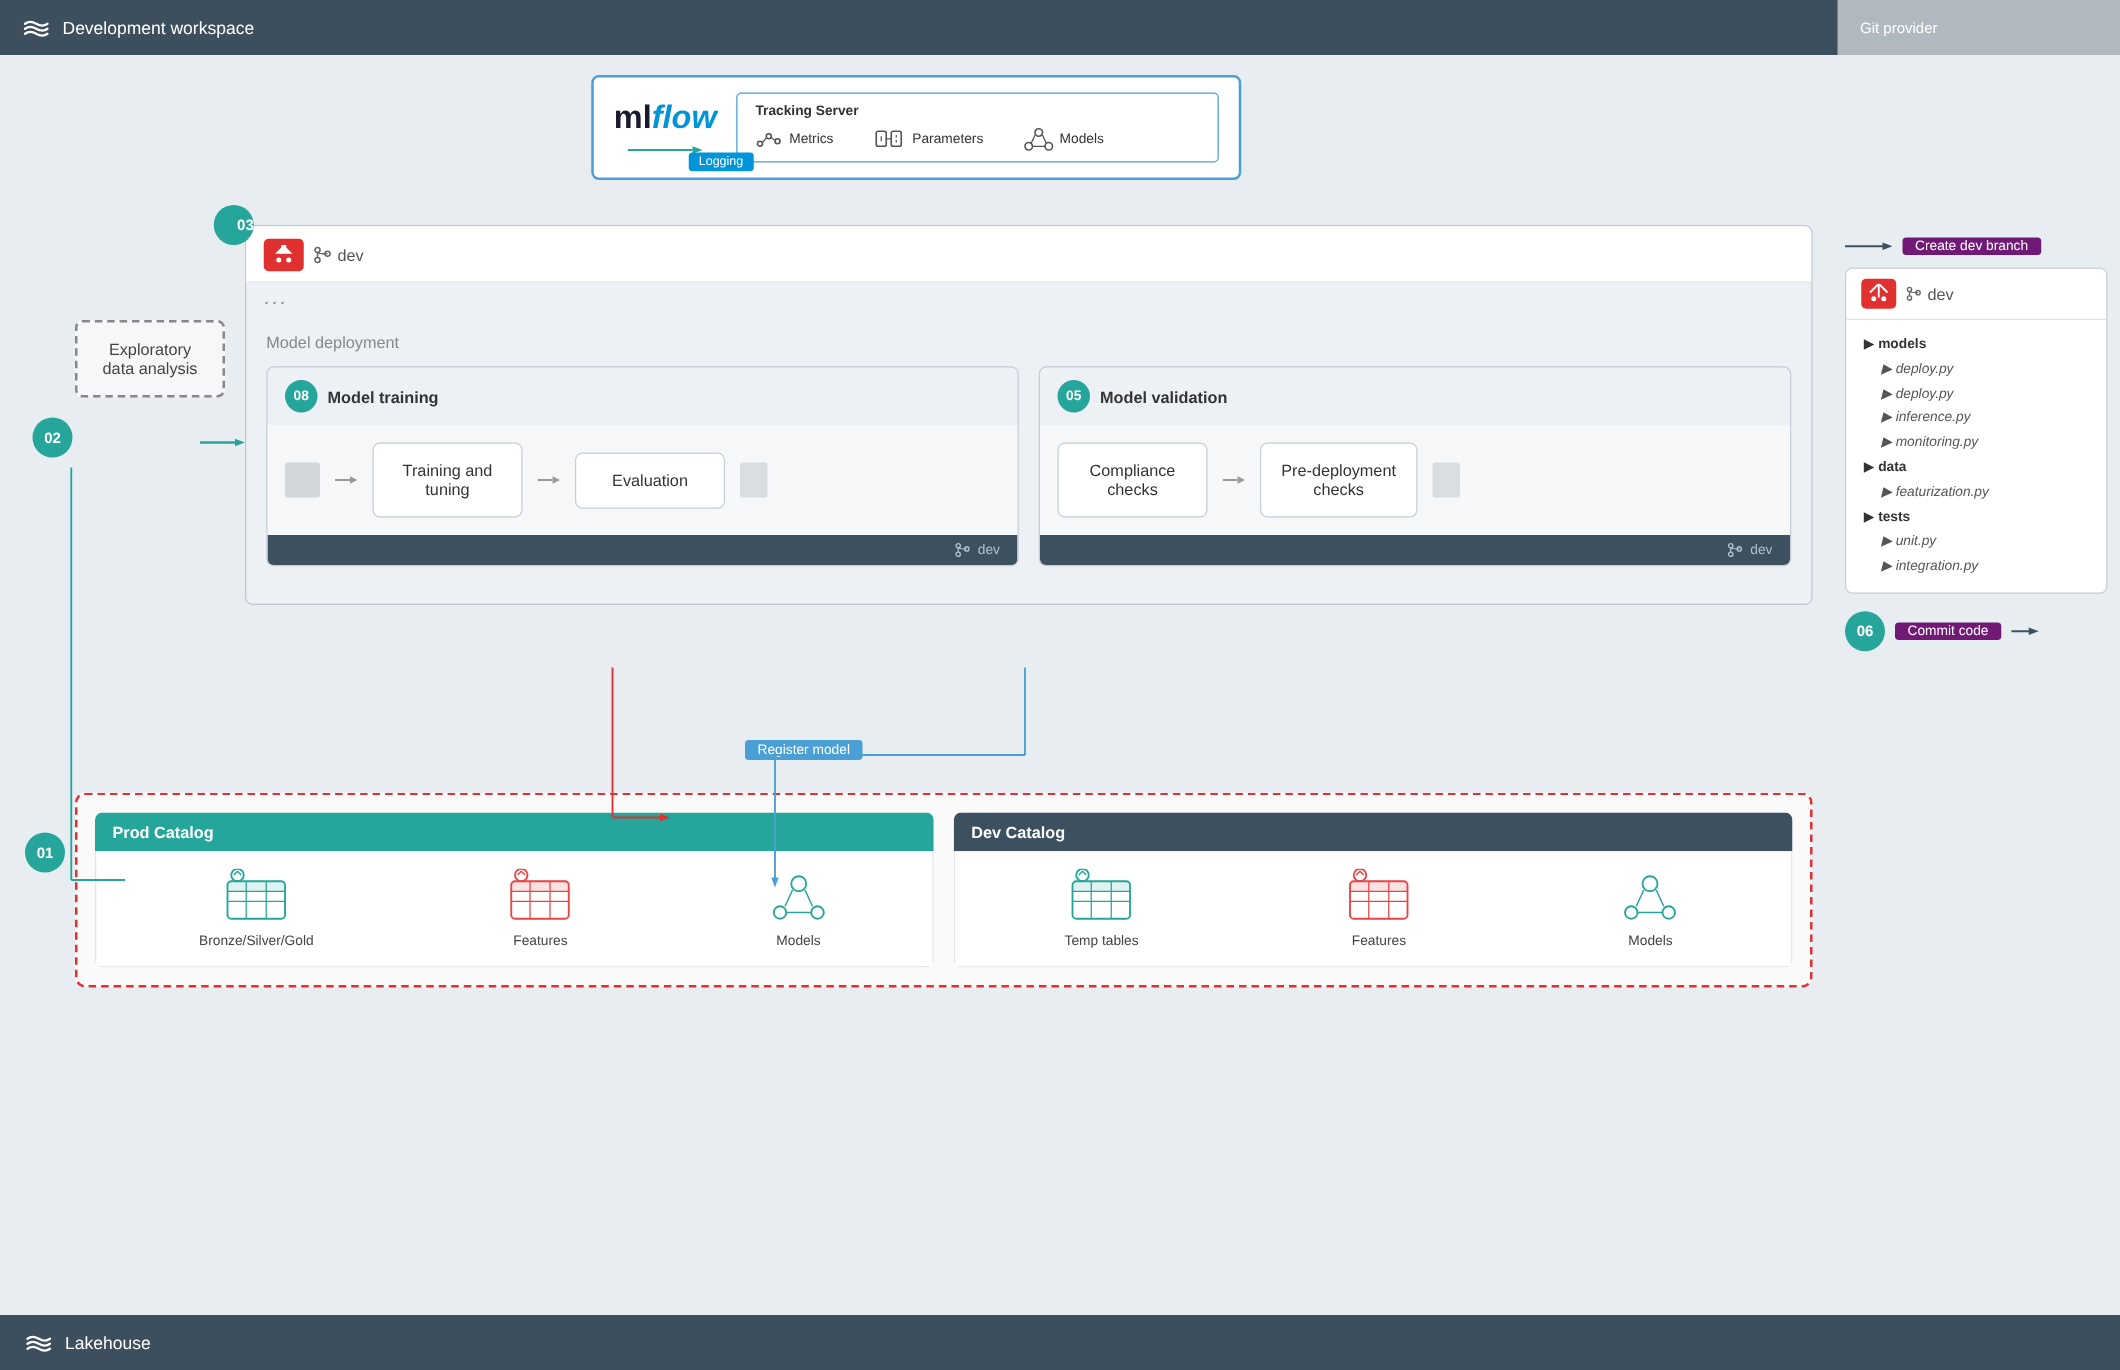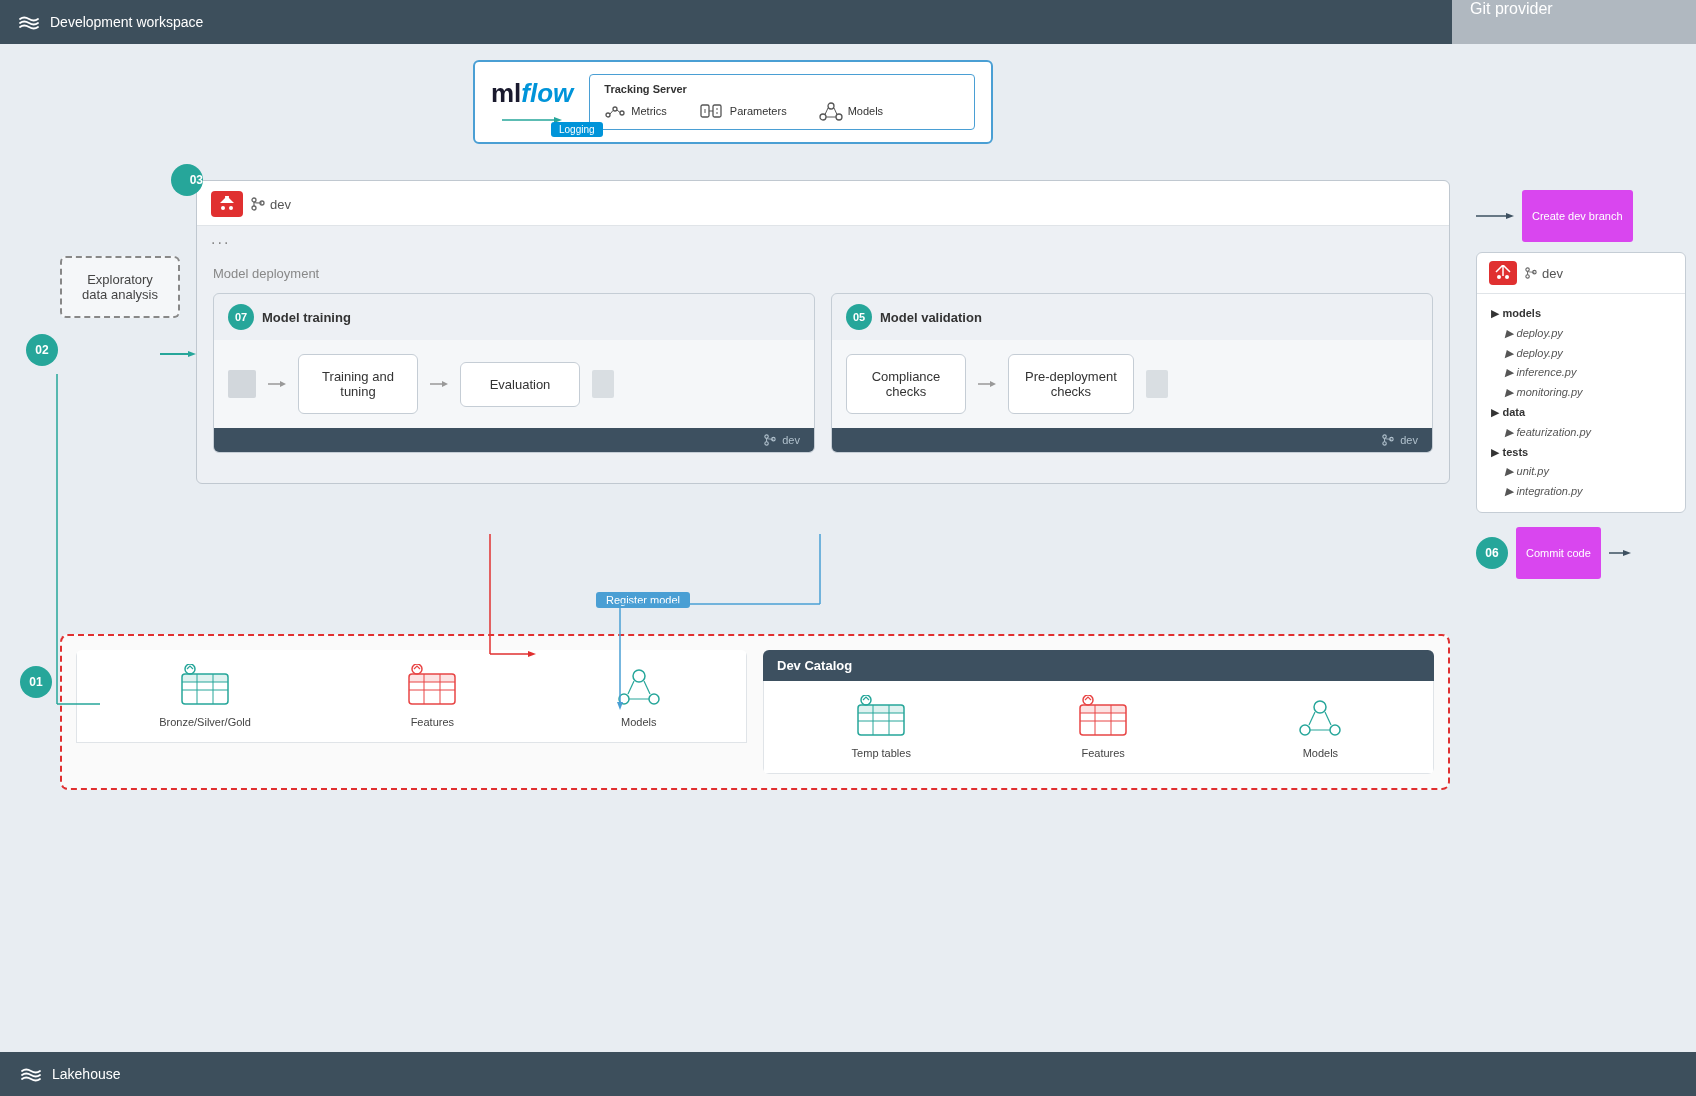--- a/index.html
+++ b/index.html
@@ -36,21 +36,21 @@
     
     .step-bubble { background: #26a69a; color: #fff; border-radius: 50%; width: 32px; height: 32px; display: flex; align-items: center; justify-content: center; font-size: 12px; font-weight: 700; position: absolute; z-index: 20; }
 
     
     .eda-box { position: absolute; left: 24px; top: 210px; border: 2px dashed #888; border-radius: 6px; padding: 14px 16px; background: #f5f7f9; width: 120px; font-size: 13px; color: #444; text-align: center; }
 
     
     .register-label { background: #4a9fd4; color: #fff; font-size: 11px; padding: 2px 10px; border-radius: 3px; }
 
     
-    .action-label { background: #d946ef; color: #fff; font-size: 11px; padding: 20px 10px; border-radius: 3px; }
+    .action-label { background: #701a75; color: #fff; font-size: 11px; padding: 1px 10px; border-radius: 3px; }
 
     
     .catalog-area { border: 2px dashed #e03030; border-radius: 8px; padding: 14px; background: #fafafa; position: relative; }
     .catalog-grid { display: flex; gap: 16px; }
     .catalog-box { flex: 1; border-radius: 6px; overflow: hidden; }
     .catalog-header { padding: 8px 14px; font-size: 13px; font-weight: 600; color: #fff; }
     .catalog-header.green { background: #26a69a; }
     .catalog-header.dark { background: #3d5060; }
     .catalog-items { display: flex; gap: 20px; padding: 14px; background: #fff; border: 1px solid #e0e4e8; border-top: none; justify-content: space-around; align-items: flex-end; }
     .catalog-item { display: flex; flex-direction: column; align-items: center; gap: 6px; font-size: 11px; color: #444; }
@@ -59,21 +59,21 @@
     
     .unity-bar { background: #e84545; color: #fff; padding: 10px 20px; display: flex; align-items: center; gap: 12px; font-size: 15px; font-weight: 600; border-radius: 4px; margin-top: 12px; }
     .git-right-box { background: #fff; border: 1px solid #c5cdd5; border-radius: 6px; overflow: hidden; }
     .git-right-header { display: flex; align-items: center; gap: 8px; padding: 8px 12px; border-bottom: 1px solid #e0e4e8; }
     .git-tree { padding: 10px 14px; font-size: 11px; color: #333; line-height: 1.8; }
     .git-tree .folder { font-weight: 600; color: #333; }
     .git-tree .file { color: #555; padding-left: 14px; font-style: italic; }
 
     .outer-header { display: flex; background: #3d4f5c; height: 44px; }
     .outer-header-left { flex: 1; display: flex; align-items: center; padding-left: 18px; gap: 10px; color: #fff; font-size: 14px; font-weight: 500; }
-    .outer-header-right { width: 244px; background: #b0b8c0; display: flex; padding-left: 18px; color: #fff; font-size: 16px; font-weight: 500; }
+    .outer-header-right { width: 226px; background: #b0b8c0; display: flex; align-items: center; padding-left: 18px; color: #fff; font-size: 12px; font-weight: 500; }
 
     .layout { display: flex; height: calc(1096px - 88px); }
     .left-area { flex: 1; padding: 16px; position: relative; }
     .right-area { width: 230px; padding: 10px; background: #e8edf2; }
 
     .mlflow-row { display: flex; justify-content: flex-end; margin-bottom: 16px; }
 
     .workspace-main { background: #e8edf2; border: 1px solid #c0c8d0; border-radius: 6px; position: relative; padding: 0 0 16px 0; }
     .workspace-inner-header { display: flex; align-items: center; gap: 8px; padding: 10px 14px 8px; background: #fff; border-radius: 6px 6px 0 0; border-bottom: 1px solid #e0e4e8; }
 
@@ -196,21 +196,21 @@
         <div class="dots">...</div>
 
         <div class="model-deploy-area">
           <div class="model-deploy-title">Model deployment</div>
 
           <div class="training-validation-row">
 
             <div class="training-box">
               <div class="box-header">
                 <div class="circle-num">
-                  <span>07</span>
+                  <span>08</span>
                 </div>
                 <span>Model training</span>
               </div>
               <div class="box-content" style="background:#f5f7f9;">
                 <div class="gray-sq"></div>
                 <svg width="18" height="14">
                     <line x1="0" y1="7" x2="12" y2="7" stroke="#999" stroke-width="1.5"></line>
                     <polygon points="12,4 18,7 12,10" fill="#999"></polygon>
                   </svg>
                 <div class="process-card">
@@ -295,20 +295,21 @@
     <div style="position:absolute; top: 590px; left: 16px; right: 16px;">
 
       <div class="step-bubble" style="position:absolute; top: 32px; left: 4px; z-index:20;">
         <span>01</span>
       </div>
 
       <div class="catalog-area" style="margin-left: 44px;">
         <div class="catalog-grid">
 
           <div class="catalog-box">
+            <div class="catalog-header green">Prod Catalog</div>
             <div class="catalog-items">
               <div class="catalog-item">
                 <svg class="cat-icon" viewBox="0 0 50 46" fill="none">
                   <rect x="2" y="10" width="46" height="30" rx="3" fill="none" stroke="#26a69a" stroke-width="1.5"></rect>
                   <rect x="2" y="10" width="46" height="8" rx="2" fill="#26a69a" opacity="0.15"></rect>
                   <line x1="2" y1="18" x2="48" y2="18" stroke="#26a69a" stroke-width="1"></line>
                   <line x1="2" y1="26" x2="48" y2="26" stroke="#26a69a" stroke-width="1"></line>
                   <line x1="17" y1="10" x2="17" y2="40" stroke="#26a69a" stroke-width="1"></line>
                   <line x1="33" y1="10" x2="33" y2="40" stroke="#26a69a" stroke-width="1"></line>
                   <circle cx="10" cy="5" r="5" fill="none" stroke="#26a69a" stroke-width="1.5"></circle>

